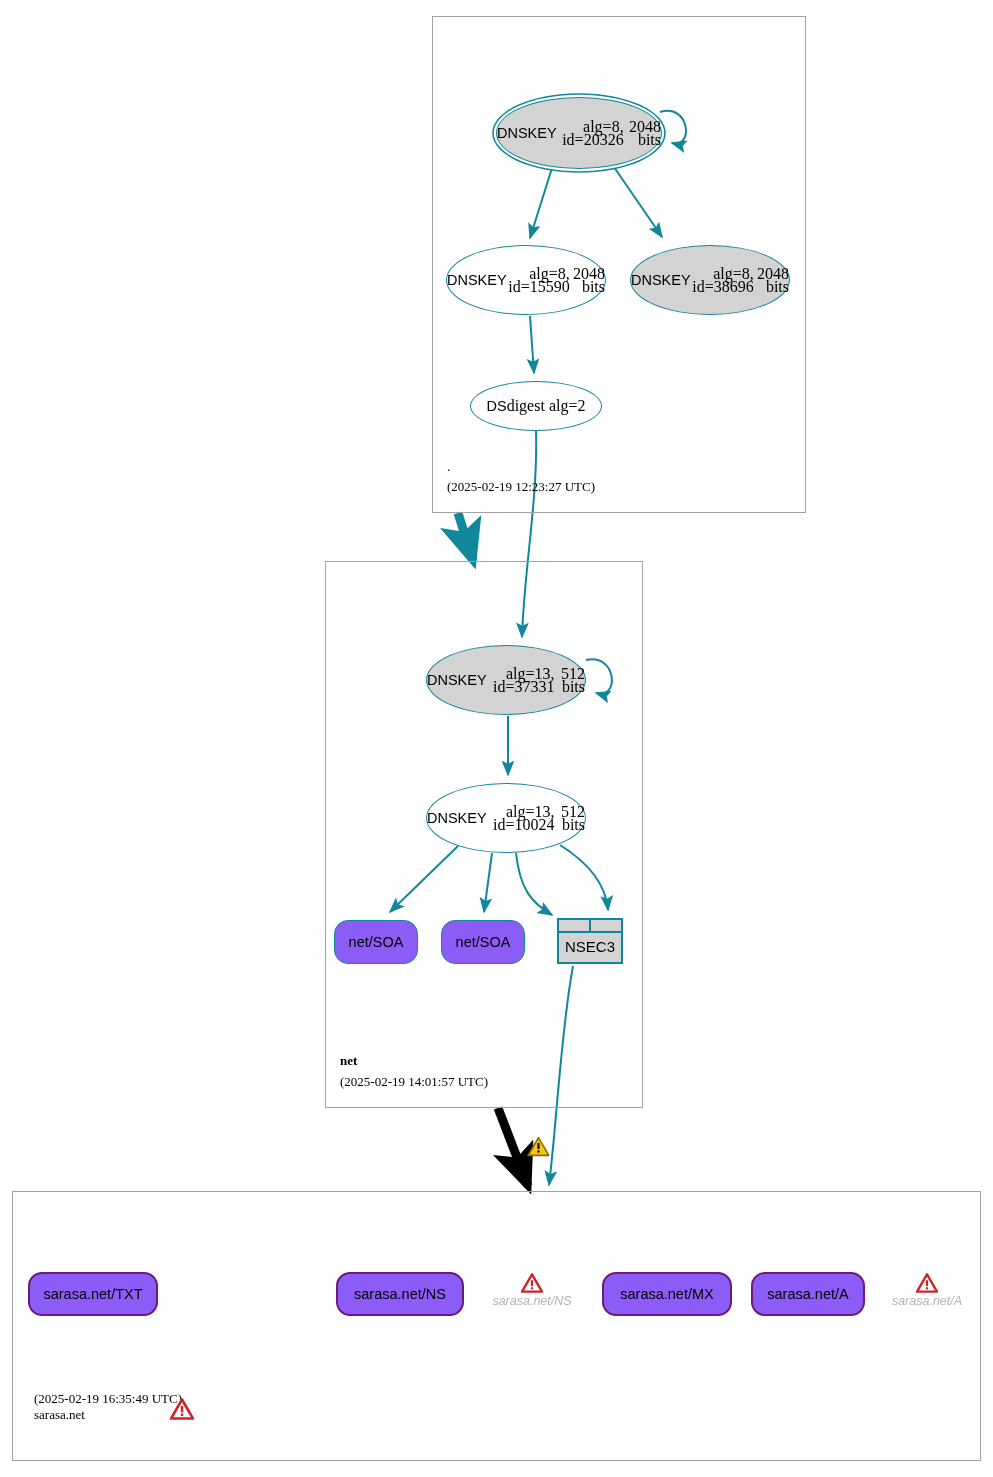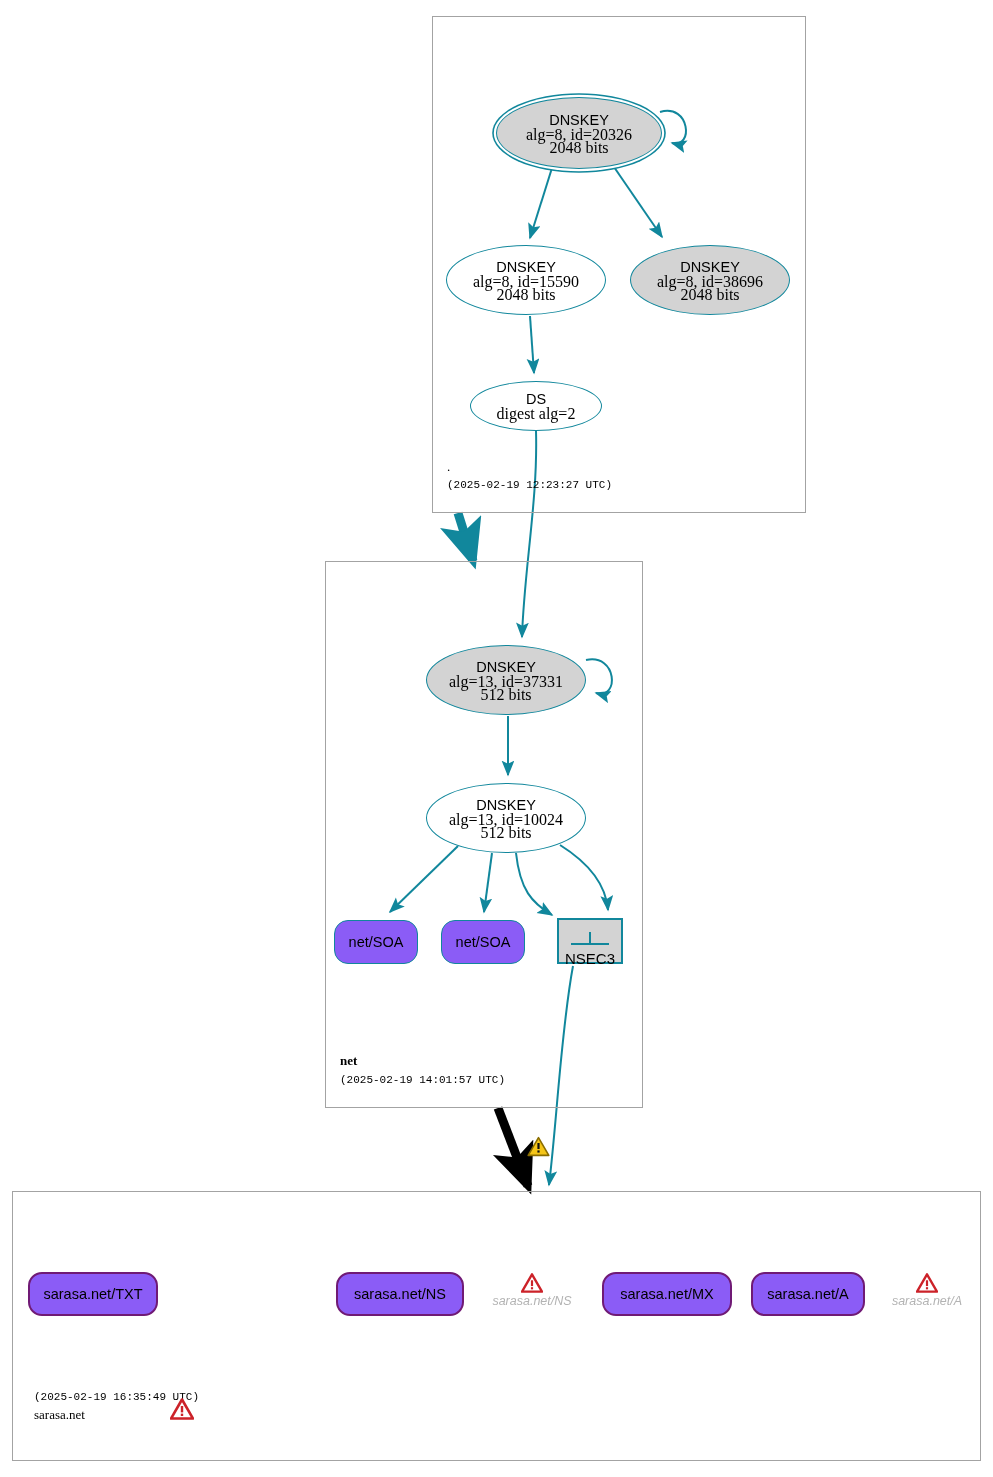--- a/index.html
+++ b/index.html
@@ -29,33 +29,33 @@
   }
   .zone-label {
     position: absolute;
     font-family: "Liberation Serif", serif;
     font-size: 13px;
     color: #000000;
     white-space: nowrap;
   }
   .zone-time {
     position: absolute;
-    font-family: Liberation Mono, monospace;
-    font-size: 11px;
+    font-family: Liberation Serif, serif;
+    font-size: 13px;
     color: #000000;
     white-space: nowrap;
   }
   .node {
     position: absolute;
     box-sizing: border-box;
     display: flex;
-    flex-direction: column;
+    flex-direction: row;
     align-items: center;
     justify-content: center;
-    text-align: left;
+    text-align: right;
   }
   .ellipse {
     border: 1.6px solid #11879c;
     border-radius: 50%;
     background: #ffffff;
   }
   .ellipse.secure-fill {
     background: #d3d3d3;
   }
   .ellipse.trust-anchor {
@@ -83,21 +83,21 @@
   }
   .rrset-label {
     font-family: "Liberation Sans", sans-serif;
     font-size: 14.5px;
     color: #000000;
     white-space: nowrap;
   }
   .nsec3 {
     border: 2px solid #11879c;
     background: #d3d3d3;
-    padding: 12px;
+    padding: 0;
     display: block;
   }
   .nsec3-top {
     height: 13px;
     display: flex;
     border-bottom: 2px solid #11879c;
     box-sizing: border-box;
   }
   .nsec3-cell {
     flex: 1;

